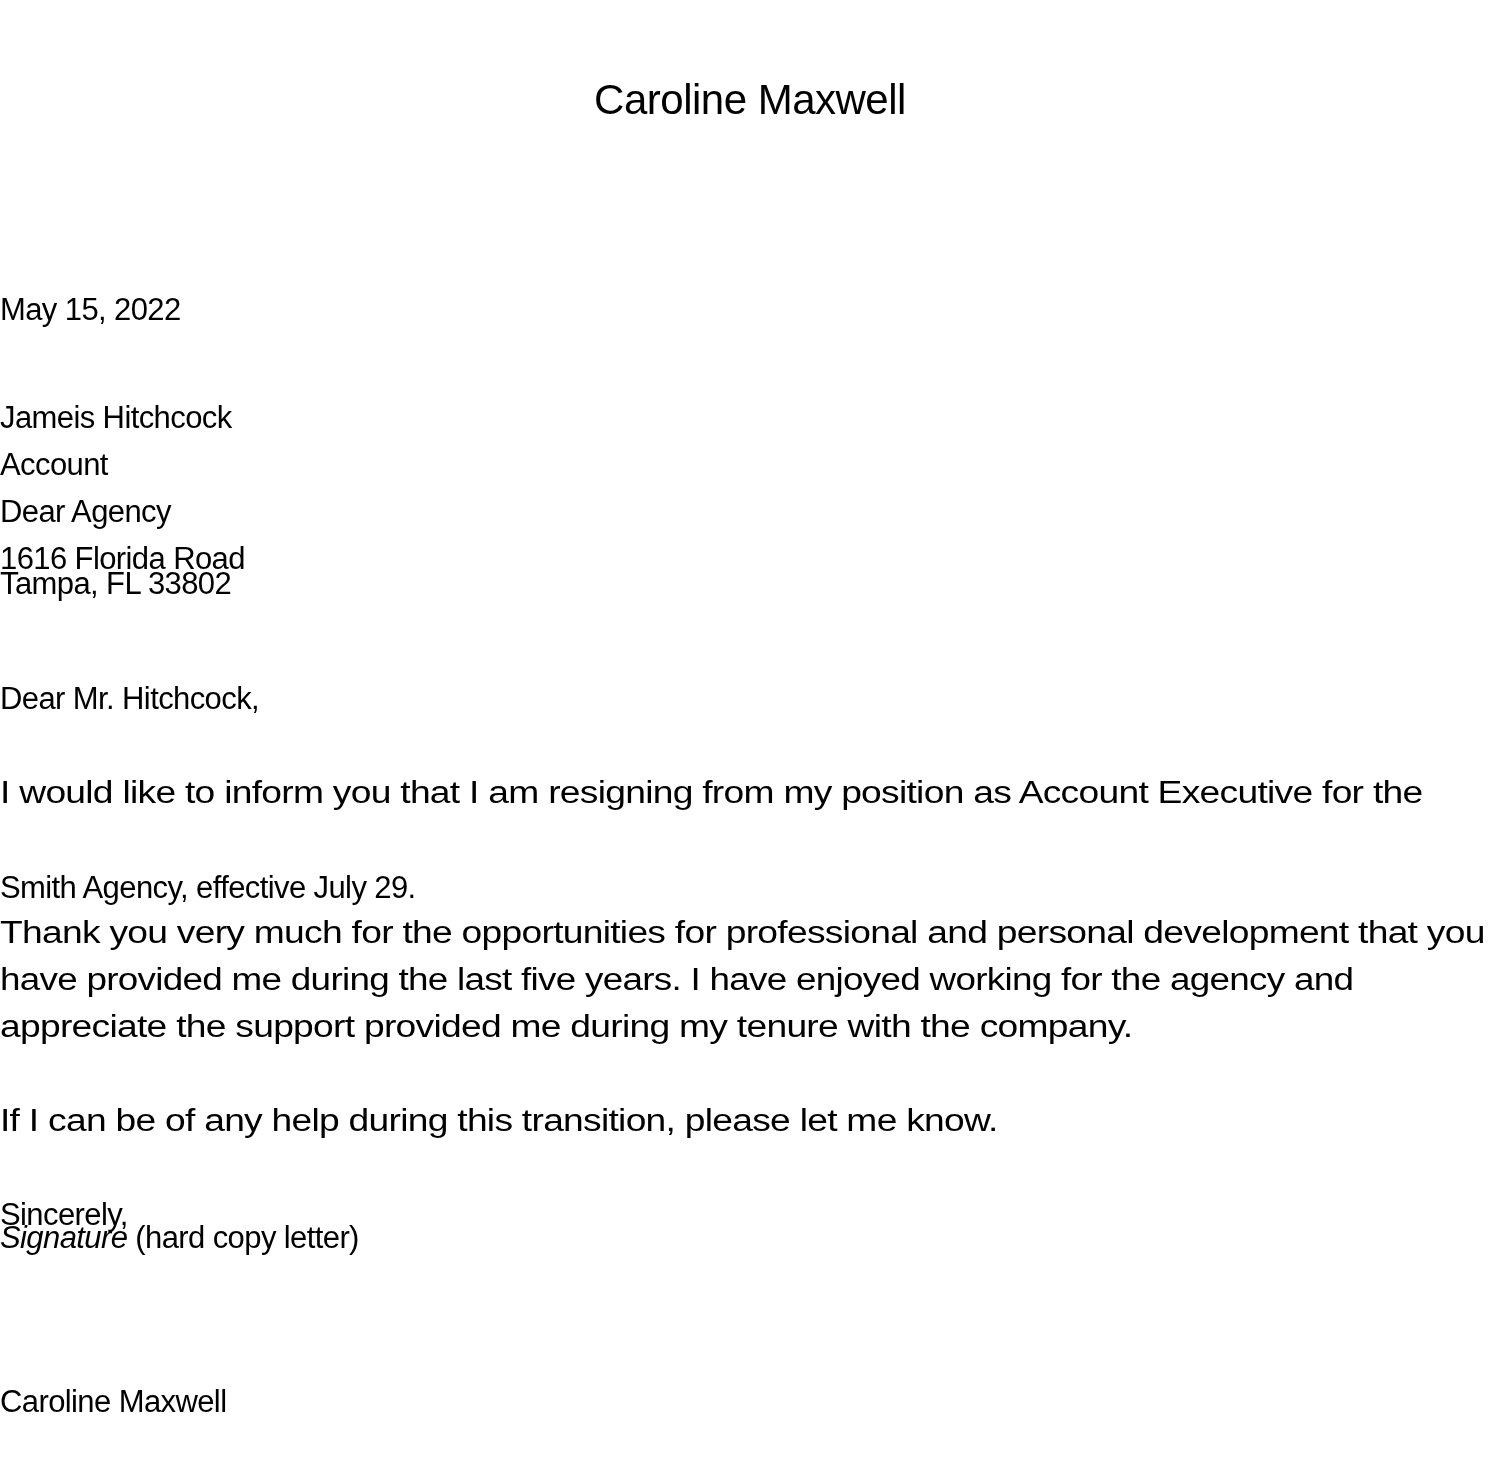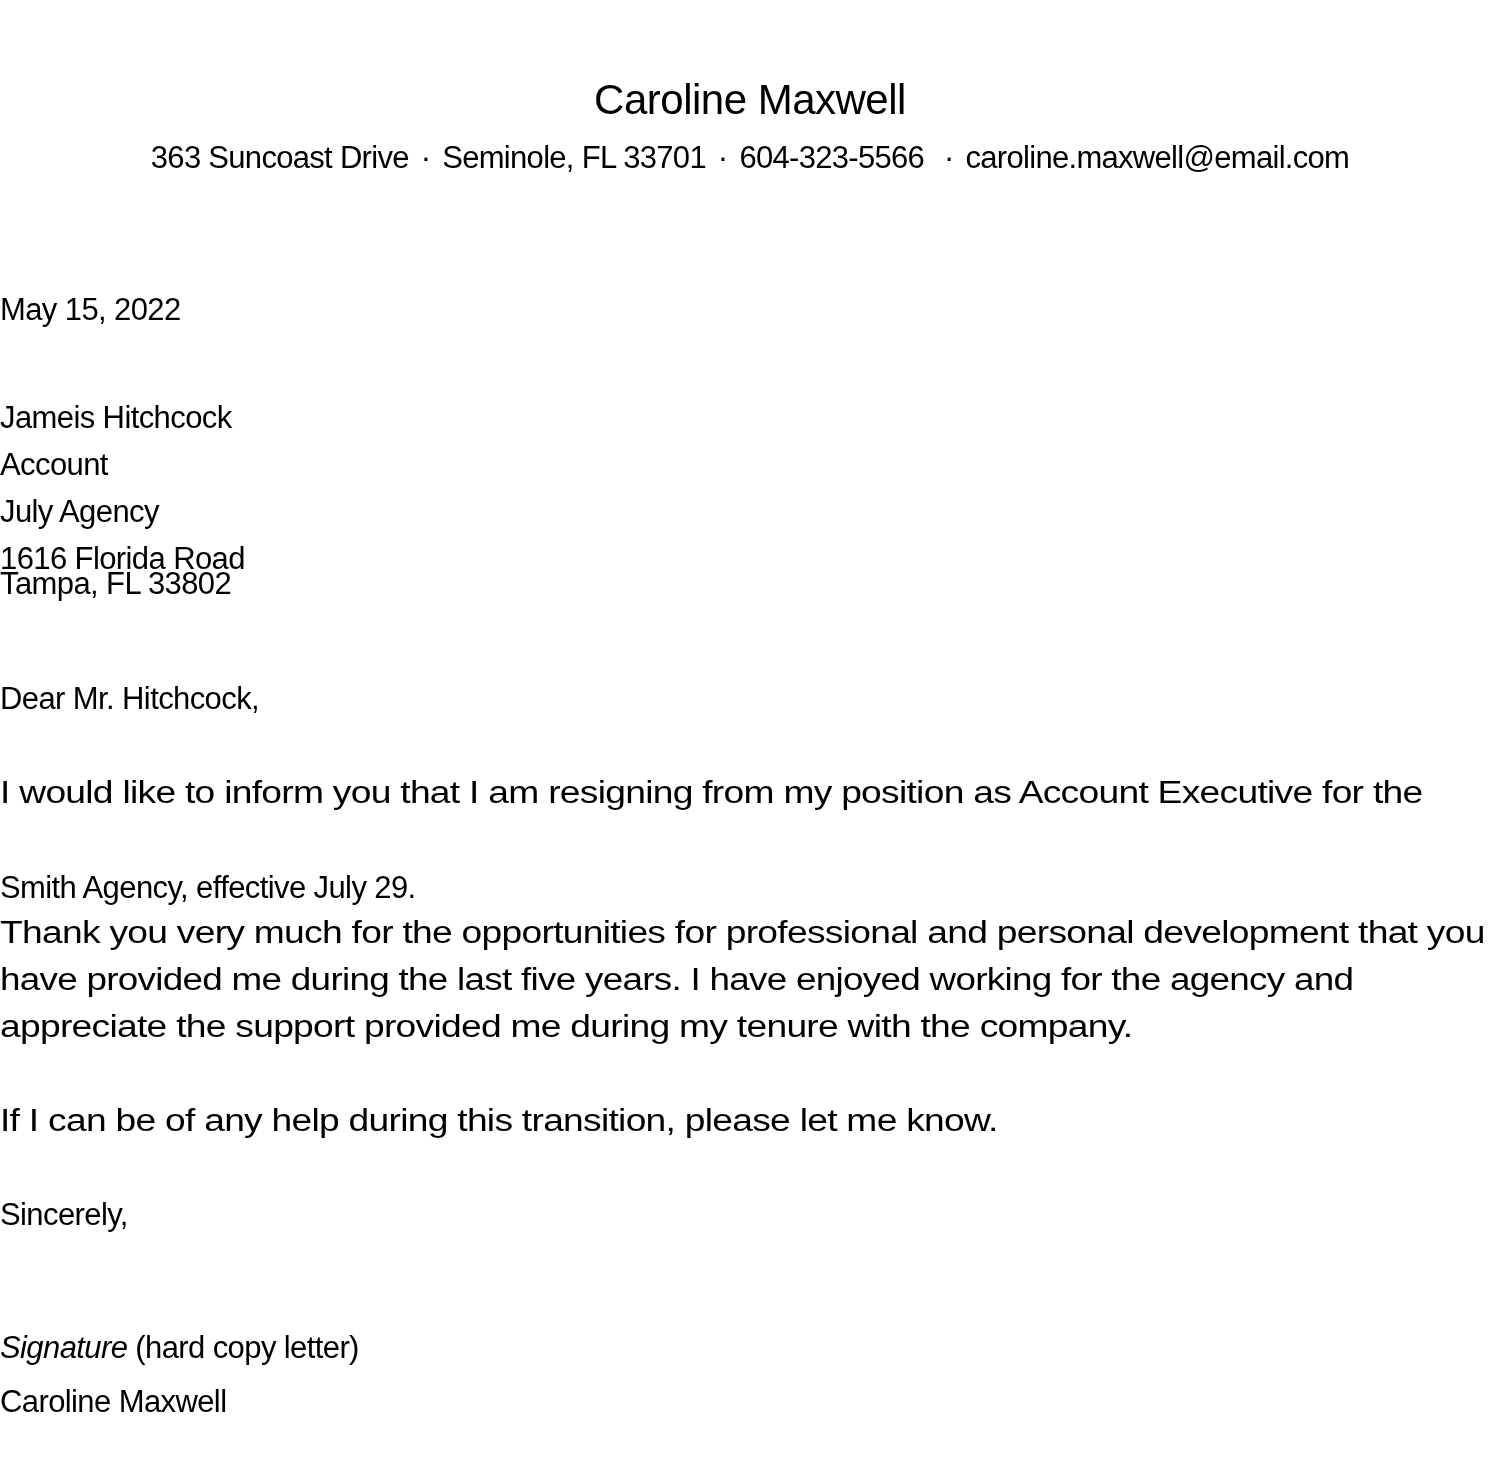--- a/index.html
+++ b/index.html
@@ -53,36 +53,27 @@
     .sep { padding: 0 4px; }
     .sig-italic { font-style: italic; }
     .block { position: absolute; left: 0; }
   </style>
 </head>
 <body>
 
 <div class="page">
 
   <div class="header-name">Caroline Maxwell</div>
-  <div class="header-contact">
-    <span>363 Suncoast Drive</span>
-    <span class="sep">·</span>
-    <span>Seminole, FL 33701</span>
-    <span class="sep">·</span>
-    <span>604-323-5566</span>
-    <span class="sep" style="padding-left:12px">·</span>
-    <span>caroline.maxwell@email.com</span>
-  </div>
 
   <div class="line" style="top:286px">May 15, 2022</div>
 
   <div class="block">
     <div class="line" style="top:394px">Jameis Hitchcock</div>
     <div class="line" style="top:441px">Account</div>
-    <div class="line" style="top:488px">July Agency</div>
+    <div class="line" style="top:488px">Dear Agency</div>
     <div class="line" style="top:535px">1616 Florida Road</div>
     <div class="line" style="top:560px">Tampa, FL 33802</div>
   </div>
 
   <div class="line" style="top:675px">Dear Mr. Hitchcock,</div>
 
   <div class="block">
     <div class="line" style="top: 769px; transform: scaleX(1.2);">I would like to inform you that I am resigning from my position as Account Executive for the</div>
     <div class="line" style="top:864px">Smith Agency, effective July 29.</div>
   </div>
@@ -92,20 +83,20 @@
     <div class="line" style="top: 956px; transform: scaleX(1.1879);">have provided me during the last five years. I have enjoyed working for the agency and</div>
     <div class="line" style="top: 1003px; transform: scaleX(1.2);">appreciate the support provided me during my tenure with the company.</div>
   </div>
 
   <div class="block">
     <div class="line" style="top: 1097px; transform: scaleX(1.1995);">If I can be of any help during this transition, please let me know.</div>
   </div>
 
   <div class="line" style="top:1191px">Sincerely,</div>
 
-  <div class="line" style="top:1324px">
+  <div class="line" style="top:1214px">
     <span class="sig-italic">Signature</span>
     <span>(hard copy letter)</span>
   </div>
 
   <div class="line" style="top:1378px">Caroline Maxwell</div>
 
 </div>
 
 </body></html>

